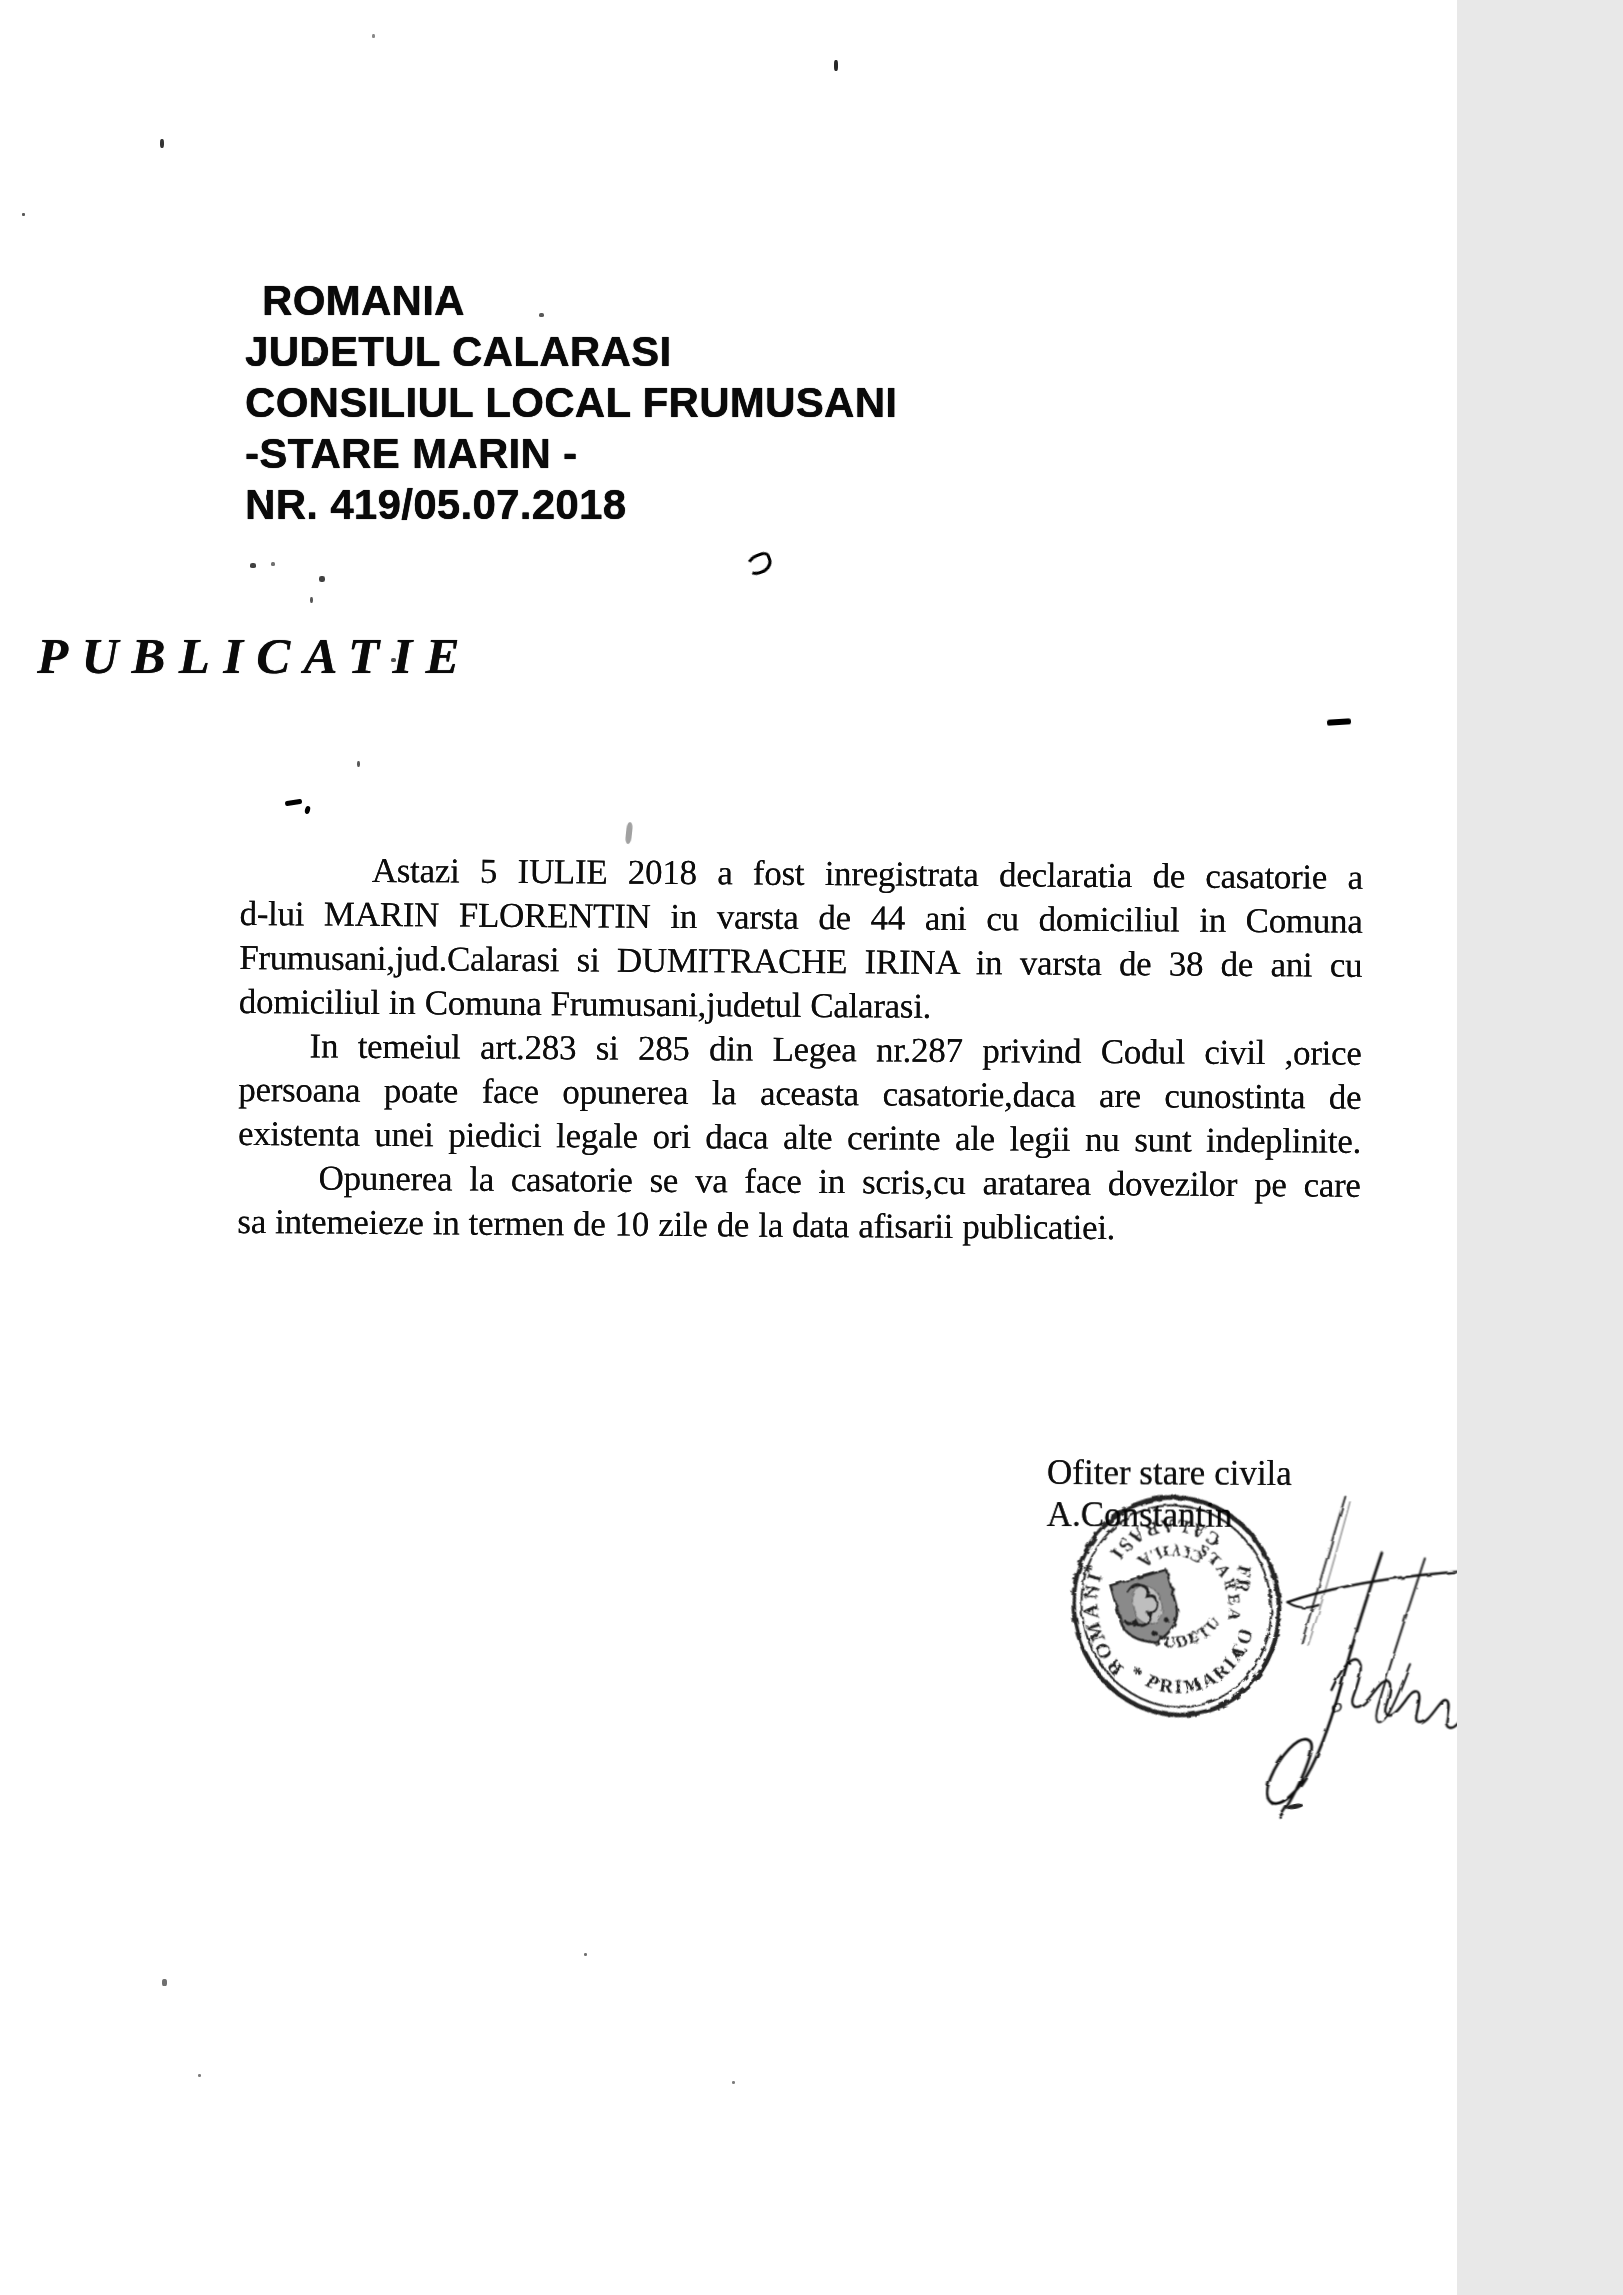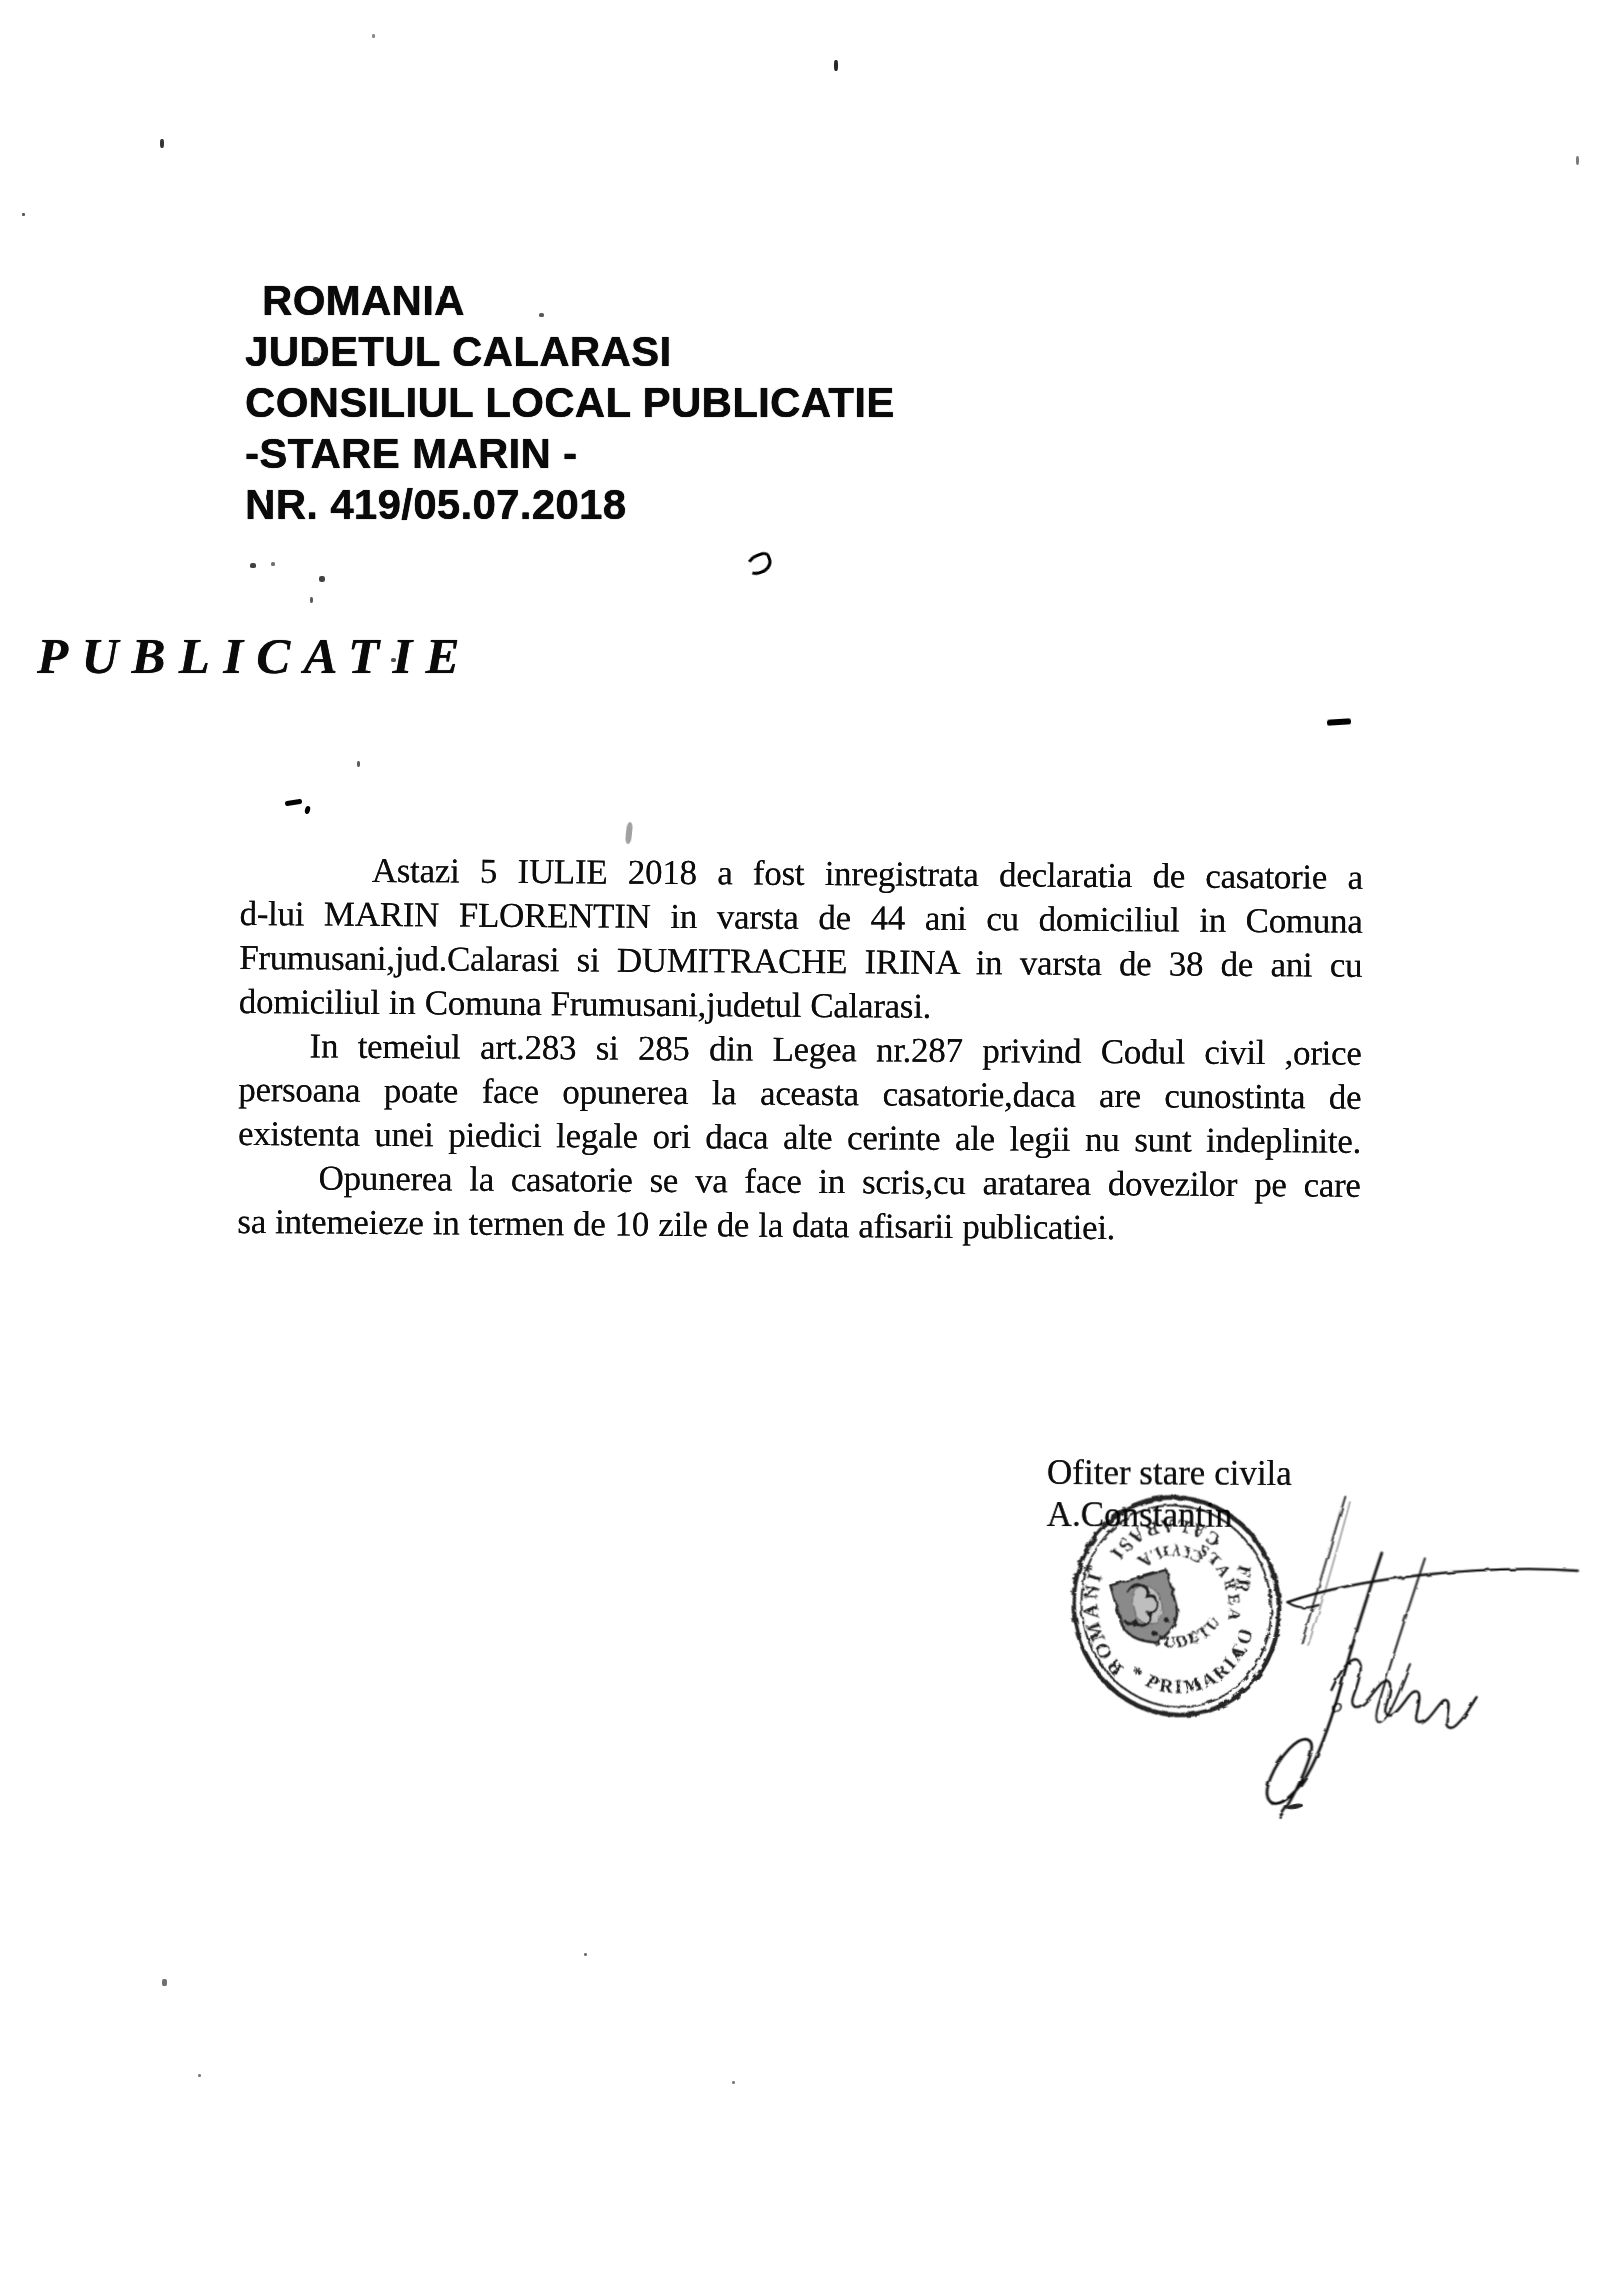--- a/index.html
+++ b/index.html
@@ -1,18 +1,18 @@
 <!DOCTYPE html>
 <html style="font-size:10.5px"><head>
 <meta charset="utf-8">
 <style>
   html,body{margin:0;padding:0;background:#e8e8e8;}
   .page{
     position:relative;
-    width:1623px;height:2295px;
+    width:1457px;height:2295px;
     background:#ffffff;
     overflow:hidden;
     font-family:"Liberation Serif",serif;
     color:#0c0c0c;
   }
   
   .header{
     position:absolute;left:245px;top:275px;
     font-family:"Liberation Sans",sans-serif;
     font-weight:700;
@@ -81,21 +81,21 @@
   .mark{position:absolute;}
 </style>
 </head>
 <body>
 
 <div class="page">
 
   <div class="header">
     <div class="hline">ROMANIA</div>
     <div class="hline">JUDETUL CALARASI</div>
-    <div class="hline">CONSILIUL LOCAL PUBLICATIE</div>
+    <div class="hline">CONSILIUL LOCAL FRUMUSANI</div>
     <div class="hline">-STARE MARIN -</div>
     <div class="hline">NR. 419/05.07.2018</div>
   </div>
 
   <div class="title">PUBLICATIE</div>
 
   <div class="body-text">
     <div class="bline jl ind-a">Astazi 5 IULIE  2018 a fost inregistrata declaratia de casatorie a</div>
     <div class="bline jl">d-lui MARIN  FLORENTIN in varsta de 44  ani cu domiciliul in Comuna</div>
     <div class="bline jl">Frumusani,jud.Calarasi si DUMITRACHE  IRINA in varsta de 38 de ani cu</div>

